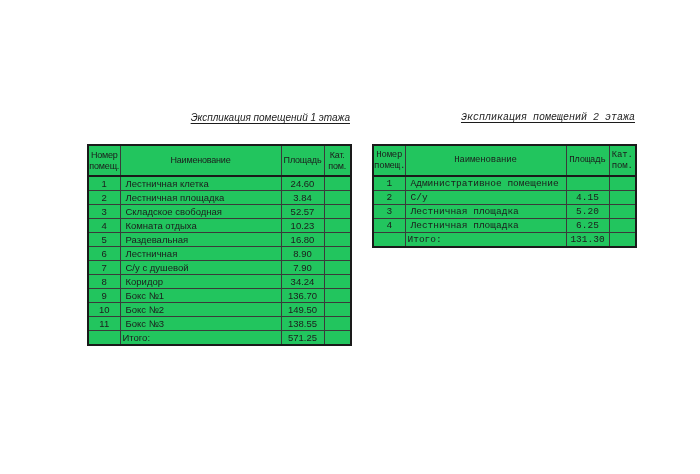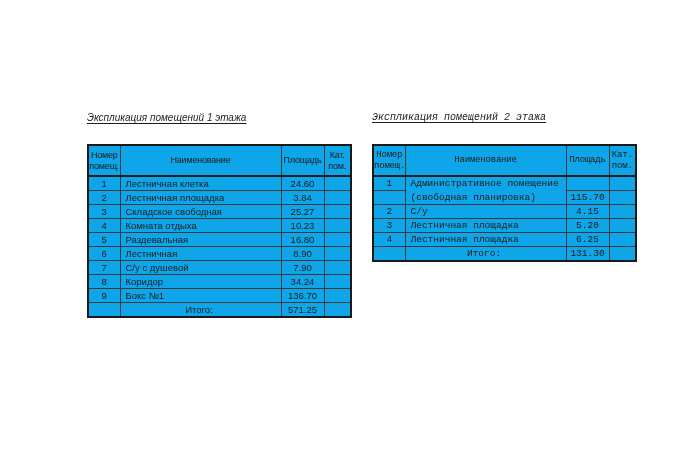--- a/index.html
+++ b/index.html
@@ -12,35 +12,35 @@
     overflow: hidden;
   }
   .sheet { position: absolute; inset: 0; background: #ffffff; }
 
   .table-block { position: absolute; top: 112px; width: 263px; }
   #table1 { left: 87px; }
   #table2 { left: 372px; font-family: Liberation Mono, monospace; }
 
   .table-title {
     width: 100%;
-    text-align: left;
+    text-align: right;
     font-style: italic;
     font-size: 10px;
     text-decoration: underline;
     text-underline-offset: 2px;
     margin: 0 0 21px 0;
     white-space: nowrap;
   }
 
   table.explication {
     border-collapse: collapse;
     table-layout: fixed;
     width: 263px;
     border: 2px solid #1a1a1a;
-    background: #0ea5e9;
+    background: #22c55e;
   }
   col.c-num  { width: 32px; }
   col.c-name { width: 161px; }
   col.c-area { width: 43px; }
   col.c-cat  { width: 27px; }
 
   .explication th, .explication td {
     border: 1px solid #3a3a3a;
     font-weight: normal;
     overflow: hidden;
@@ -58,21 +58,21 @@
   .explication tbody td, .explication tfoot td {
     height: 13px;
     font-size: 9.5px;
     line-height: 13px;
     text-align: center;
     vertical-align: middle;
     padding: 0 2px;
     white-space: nowrap;
   }
   .explication td.col-name { text-align: left; padding-left: 5px; margin-left: 40px; }
-  .explication tfoot td.total-label { text-align: center; padding-right: 5px; }
+  .explication tfoot td.total-label { text-align: left; padding-right: 5px; }
   td.merge-bottom { border-bottom: none; }
   td.merge-top { border-top: none; }
 </style>
 </head>
 <body>
 
 <div class="sheet">
 
   <section class="table-block" id="table1">
     <div class="table-title">Экспликация помещений 1 этажа</div>
@@ -100,21 +100,21 @@
           </tr>
           <tr>
             <td class="col-num">2</td>
             <td class="col-name">Лестничная площадка</td>
             <td class="col-area">3.84</td>
             <td class="col-cat"></td>
           </tr>
           <tr>
             <td class="col-num">3</td>
             <td class="col-name">Складское свободная</td>
-            <td class="col-area">25.27</td>
+            <td class="col-area">52.57</td>
             <td class="col-cat"></td>
           </tr>
           <tr>
             <td class="col-num">4</td>
             <td class="col-name">Комната отдыха</td>
             <td class="col-area">10.23</td>
             <td class="col-cat"></td>
           </tr>
           <tr>
             <td class="col-num">5</td>
@@ -137,20 +137,32 @@
           <tr>
             <td class="col-num">8</td>
             <td class="col-name">Коридор</td>
             <td class="col-area">34.24</td>
             <td class="col-cat"></td>
           </tr>
           <tr>
             <td class="col-num">9</td>
             <td class="col-name">Бокс №1</td>
             <td class="col-area">136.70</td>
+            <td class="col-cat"></td>
+          </tr>
+          <tr>
+            <td class="col-num">10</td>
+            <td class="col-name">Бокс №2</td>
+            <td class="col-area">149.50</td>
+            <td class="col-cat"></td>
+          </tr>
+          <tr>
+            <td class="col-num">11</td>
+            <td class="col-name">Бокс №3</td>
+            <td class="col-area">138.55</td>
             <td class="col-cat"></td>
           </tr>
         </tbody>
       <tfoot>
         <tr>
           <td></td>
           <td class="total-label">Итого:</td>
           <td>571.25</td>
           <td></td>
         </tr>
@@ -176,26 +188,20 @@
         </tr>
       </thead>
       <tbody>
           <tr>
             <td class="col-num">1</td>
             <td class="col-name merge-bottom">Административное помещение</td>
             <td class="col-area"></td>
             <td class="col-cat"></td>
           </tr>
           <tr>
-            <td class="col-num"></td>
-            <td class="col-name merge-top">(свободная планировка)</td>
-            <td class="col-area">115.70</td>
-            <td class="col-cat"></td>
-          </tr>
-          <tr>
             <td class="col-num">2</td>
             <td class="col-name">С/у</td>
             <td class="col-area">4.15</td>
             <td class="col-cat"></td>
           </tr>
           <tr>
             <td class="col-num">3</td>
             <td class="col-name">Лестничная площадка</td>
             <td class="col-area">5.20</td>
             <td class="col-cat"></td>

